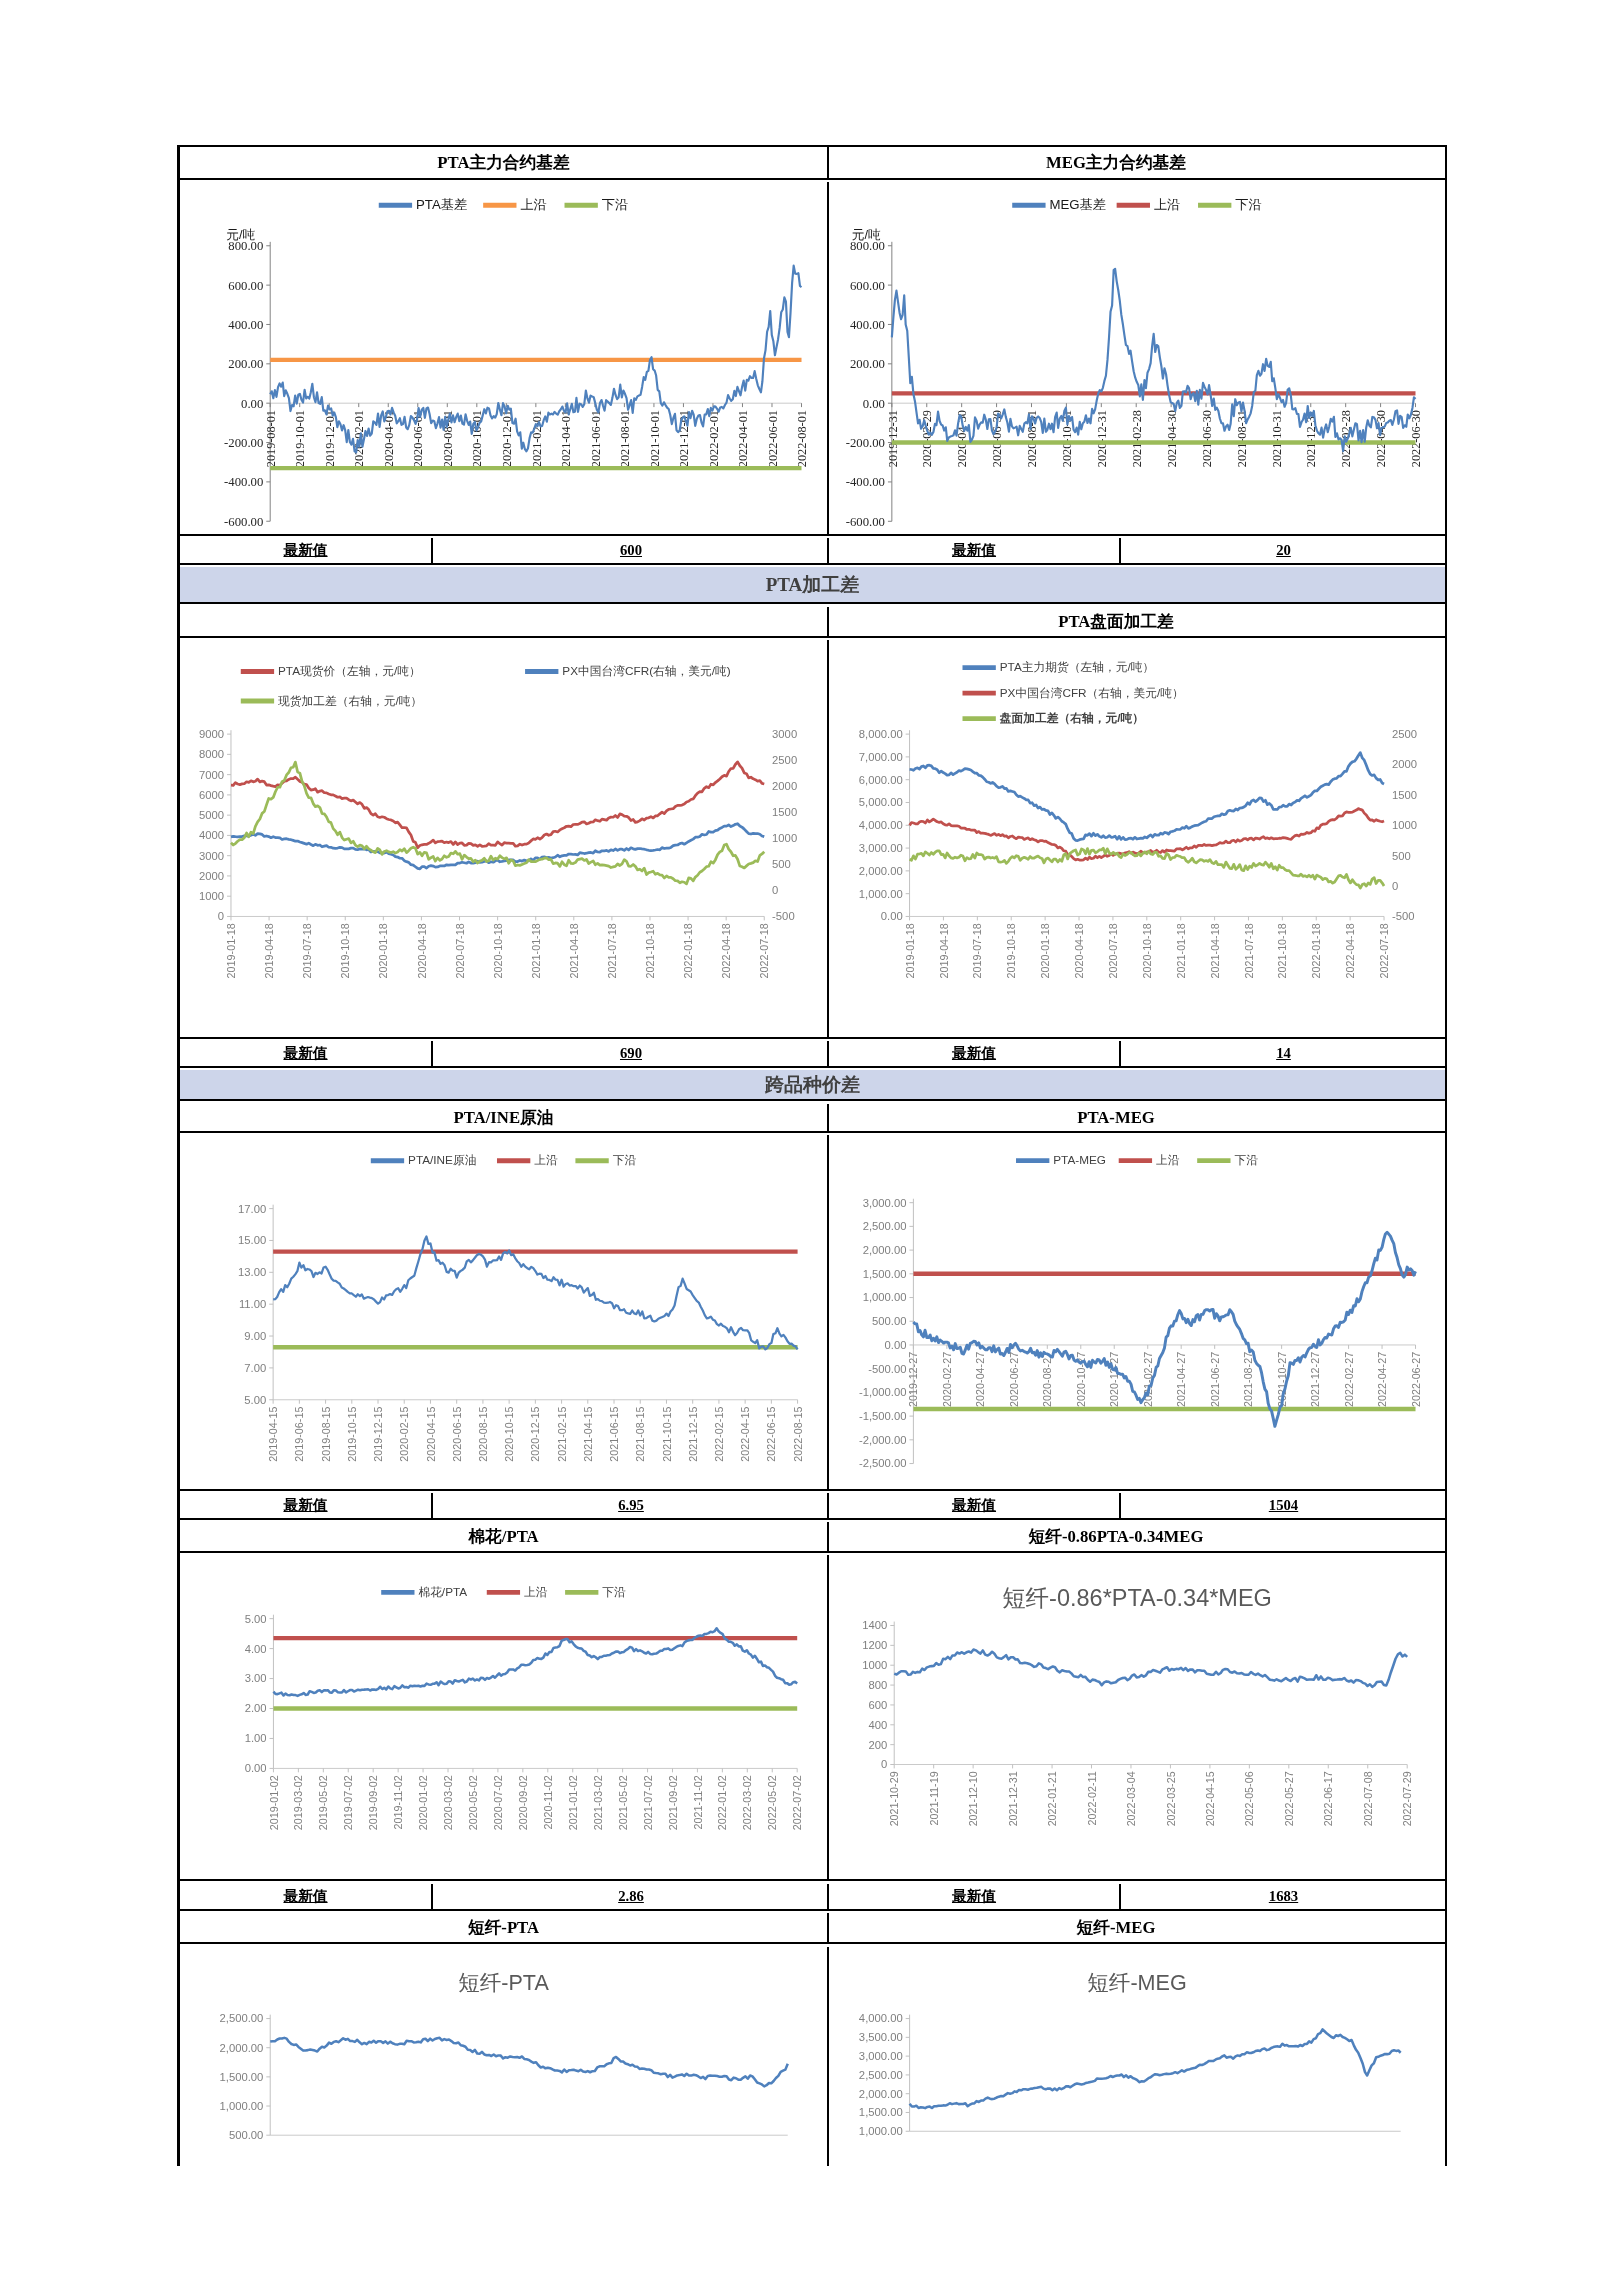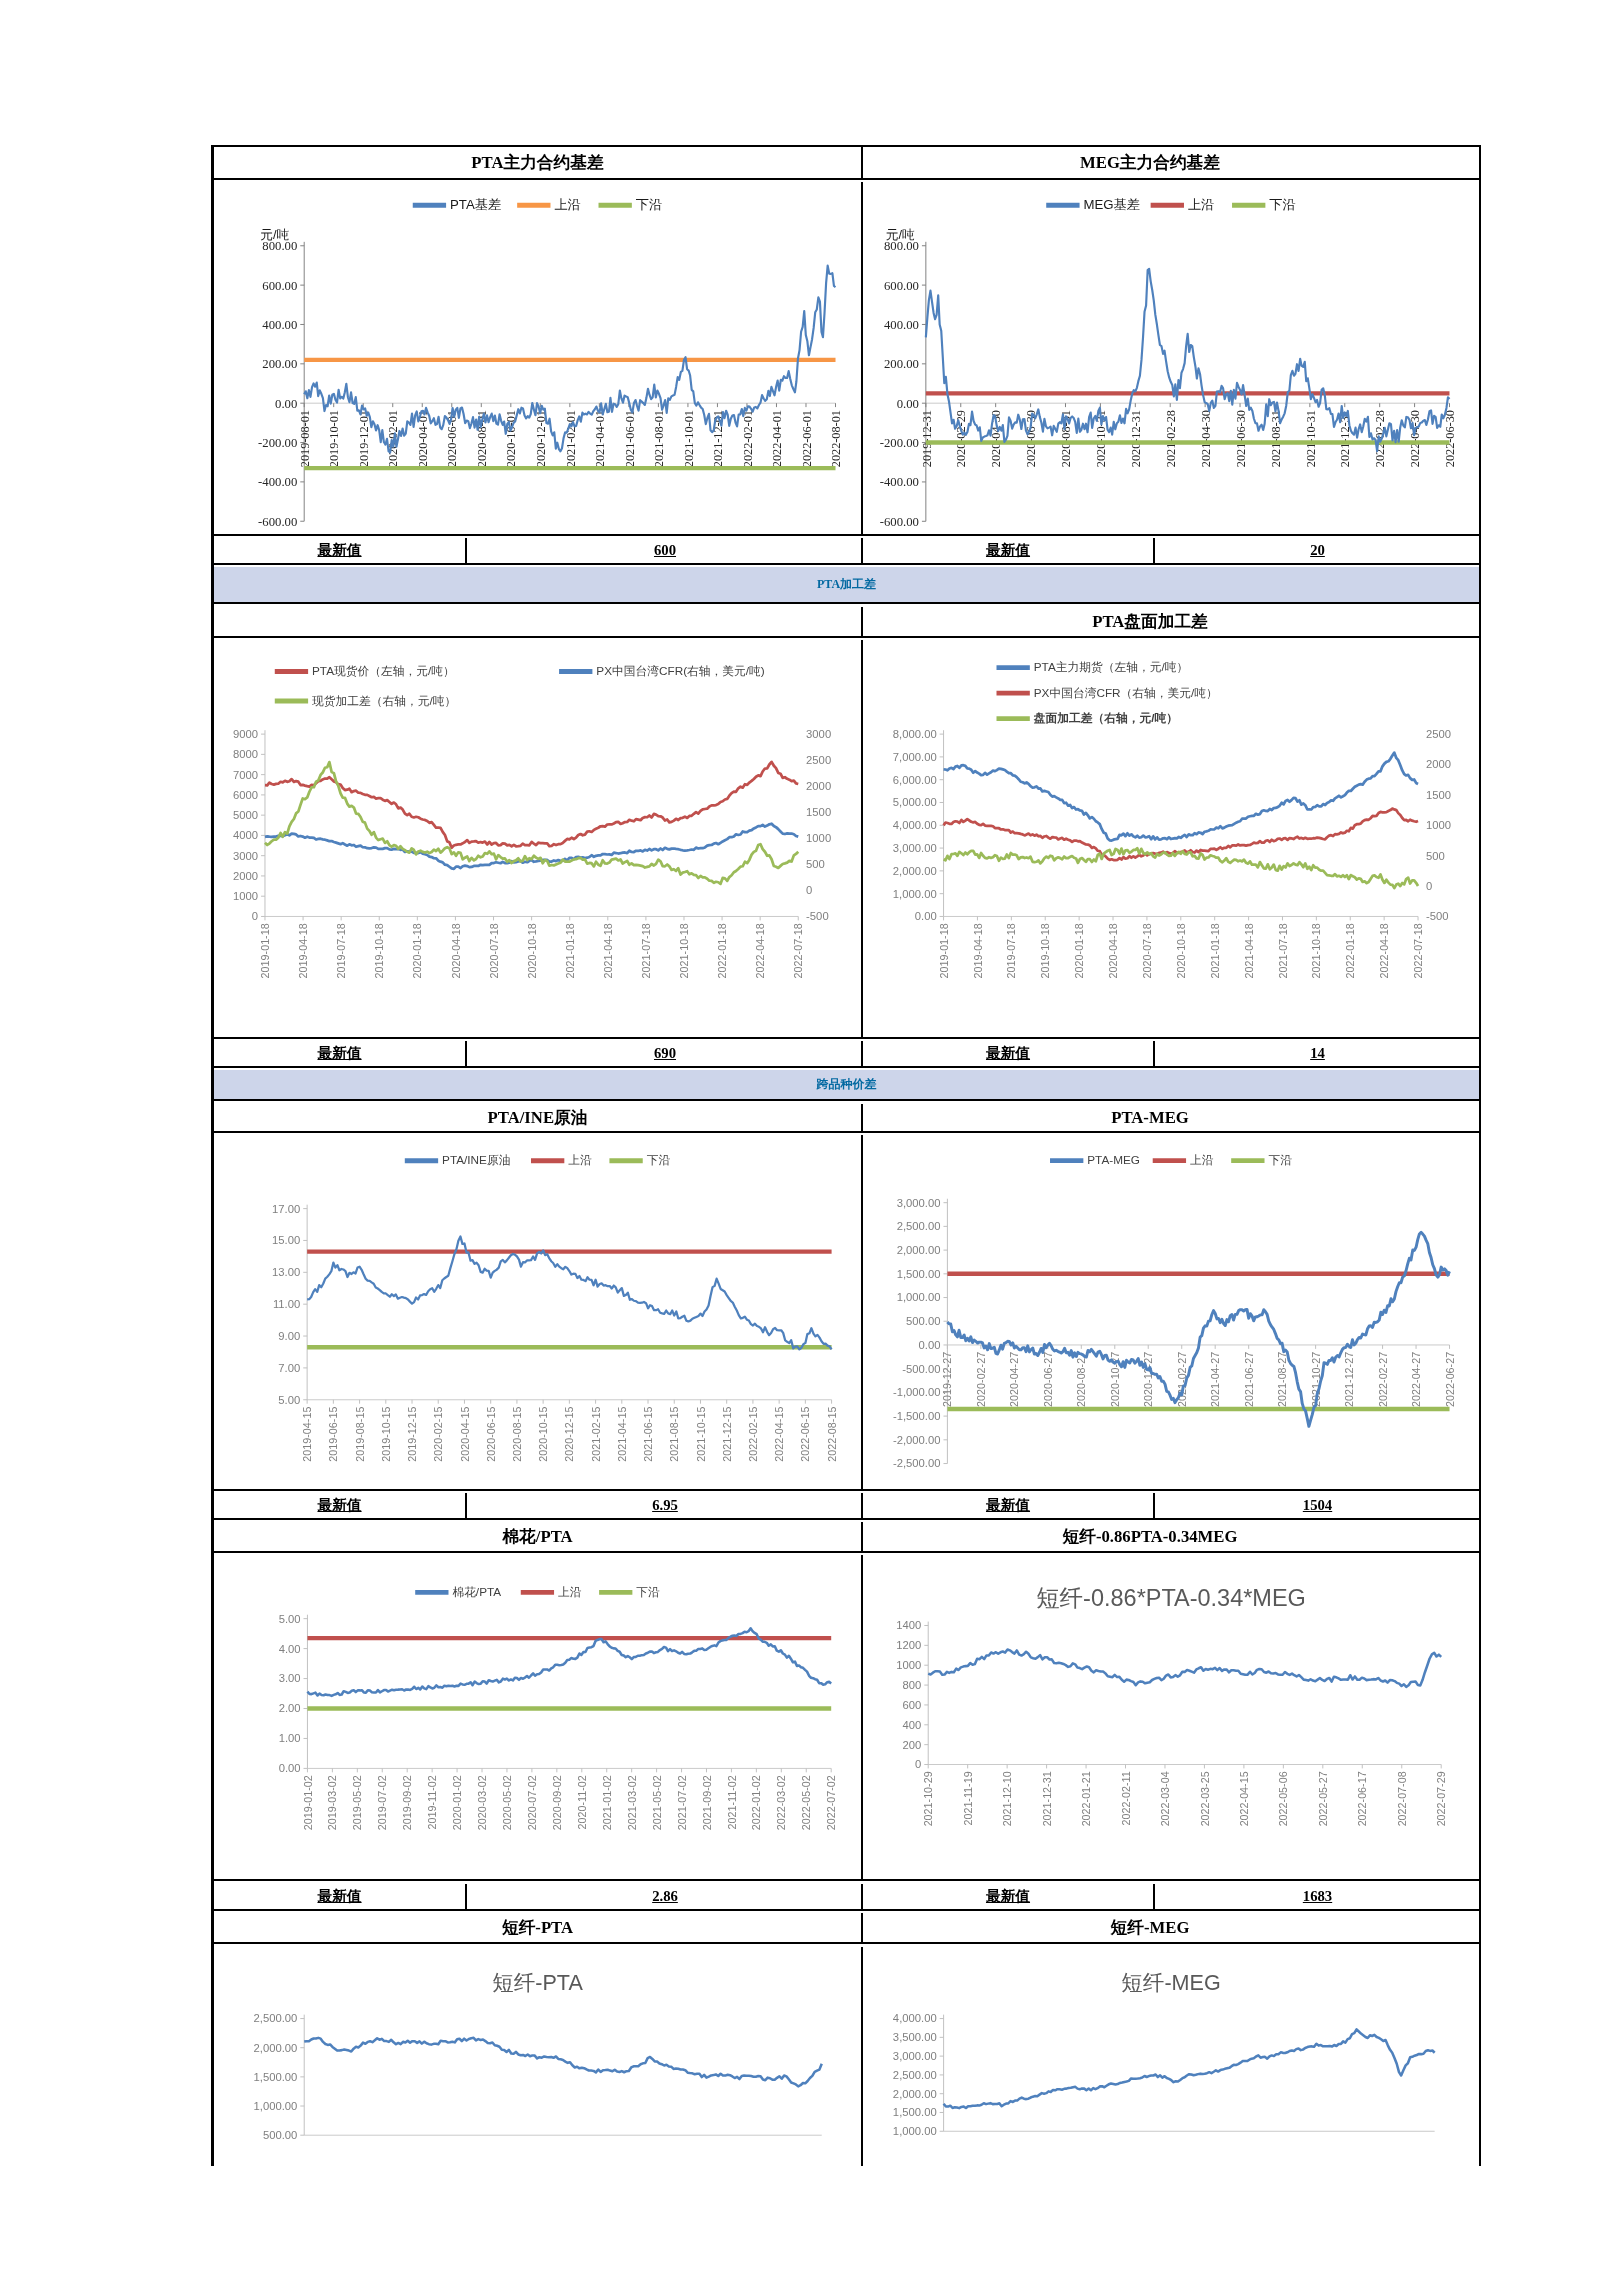--- a/index.html
+++ b/index.html
@@ -3,31 +3,31 @@
 <meta charset="utf-8">
 <style>
   html,body{margin:0;padding:0;}
   body{
     width:1621px;height:2293px;background:#ffffff;overflow:hidden;
     font-family:"Liberation Sans",sans-serif;position:relative;
   }
   .tbl{
     position:absolute;left:177px;top:145px;width:1270px;height:2021px;
     border-left:3.9px solid #000;border-top:2.9px solid #000;border-right:2px solid #000;
-    box-sizing:border-box;background:#fff;overflow:hidden;margin-left:34px;
+    box-sizing:border-box;background:#fff;overflow:hidden;
   }
   .row{position:absolute;left:0;width:100%;box-sizing:border-box;border-bottom:2px solid #000;}
   .row.noline{border-bottom:none;}
   .half{position:absolute;top:0;height:100%;display:flex;align-items:center;justify-content:center;box-sizing:border-box;}
   .half.lf{left:0;width:647px;}
   .half.rt{left:628px;width:616px;}
   .vdiv{position:absolute;top:0;left:647px;width:2px;height:100%;background:#000;}
   .t-row{font-family:"Liberation Serif",serif;font-weight:bold;font-size:16.7px;color:#000;}
   .sec-row{background:#CDD5EA;display:flex;align-items:center;justify-content:center;
-    font-family:"Liberation Serif",serif;font-weight:bold;font-size:12px;color:#0369a1;text-align:right;}
+    font-family:"Liberation Serif",serif;font-weight:bold;font-size:19px;color:#404040;text-align:right;}
   .val-cell{position:absolute;top:0;height:100%;display:flex;align-items:center;justify-content:center;
     font-family:"Liberation Serif",serif;font-weight:bold;font-size:14.7px;color:#000;box-sizing:border-box;text-decoration:underline;}
   .chart-cell{position:absolute;top:0;height:100%;overflow:hidden;}
   .chart-cell.lf{left:0;width:647px;}
   .chart-cell.rt{left:649px;width:616px;}
   svg{display:block;}
 </style>
 </head>
 <body>
 

